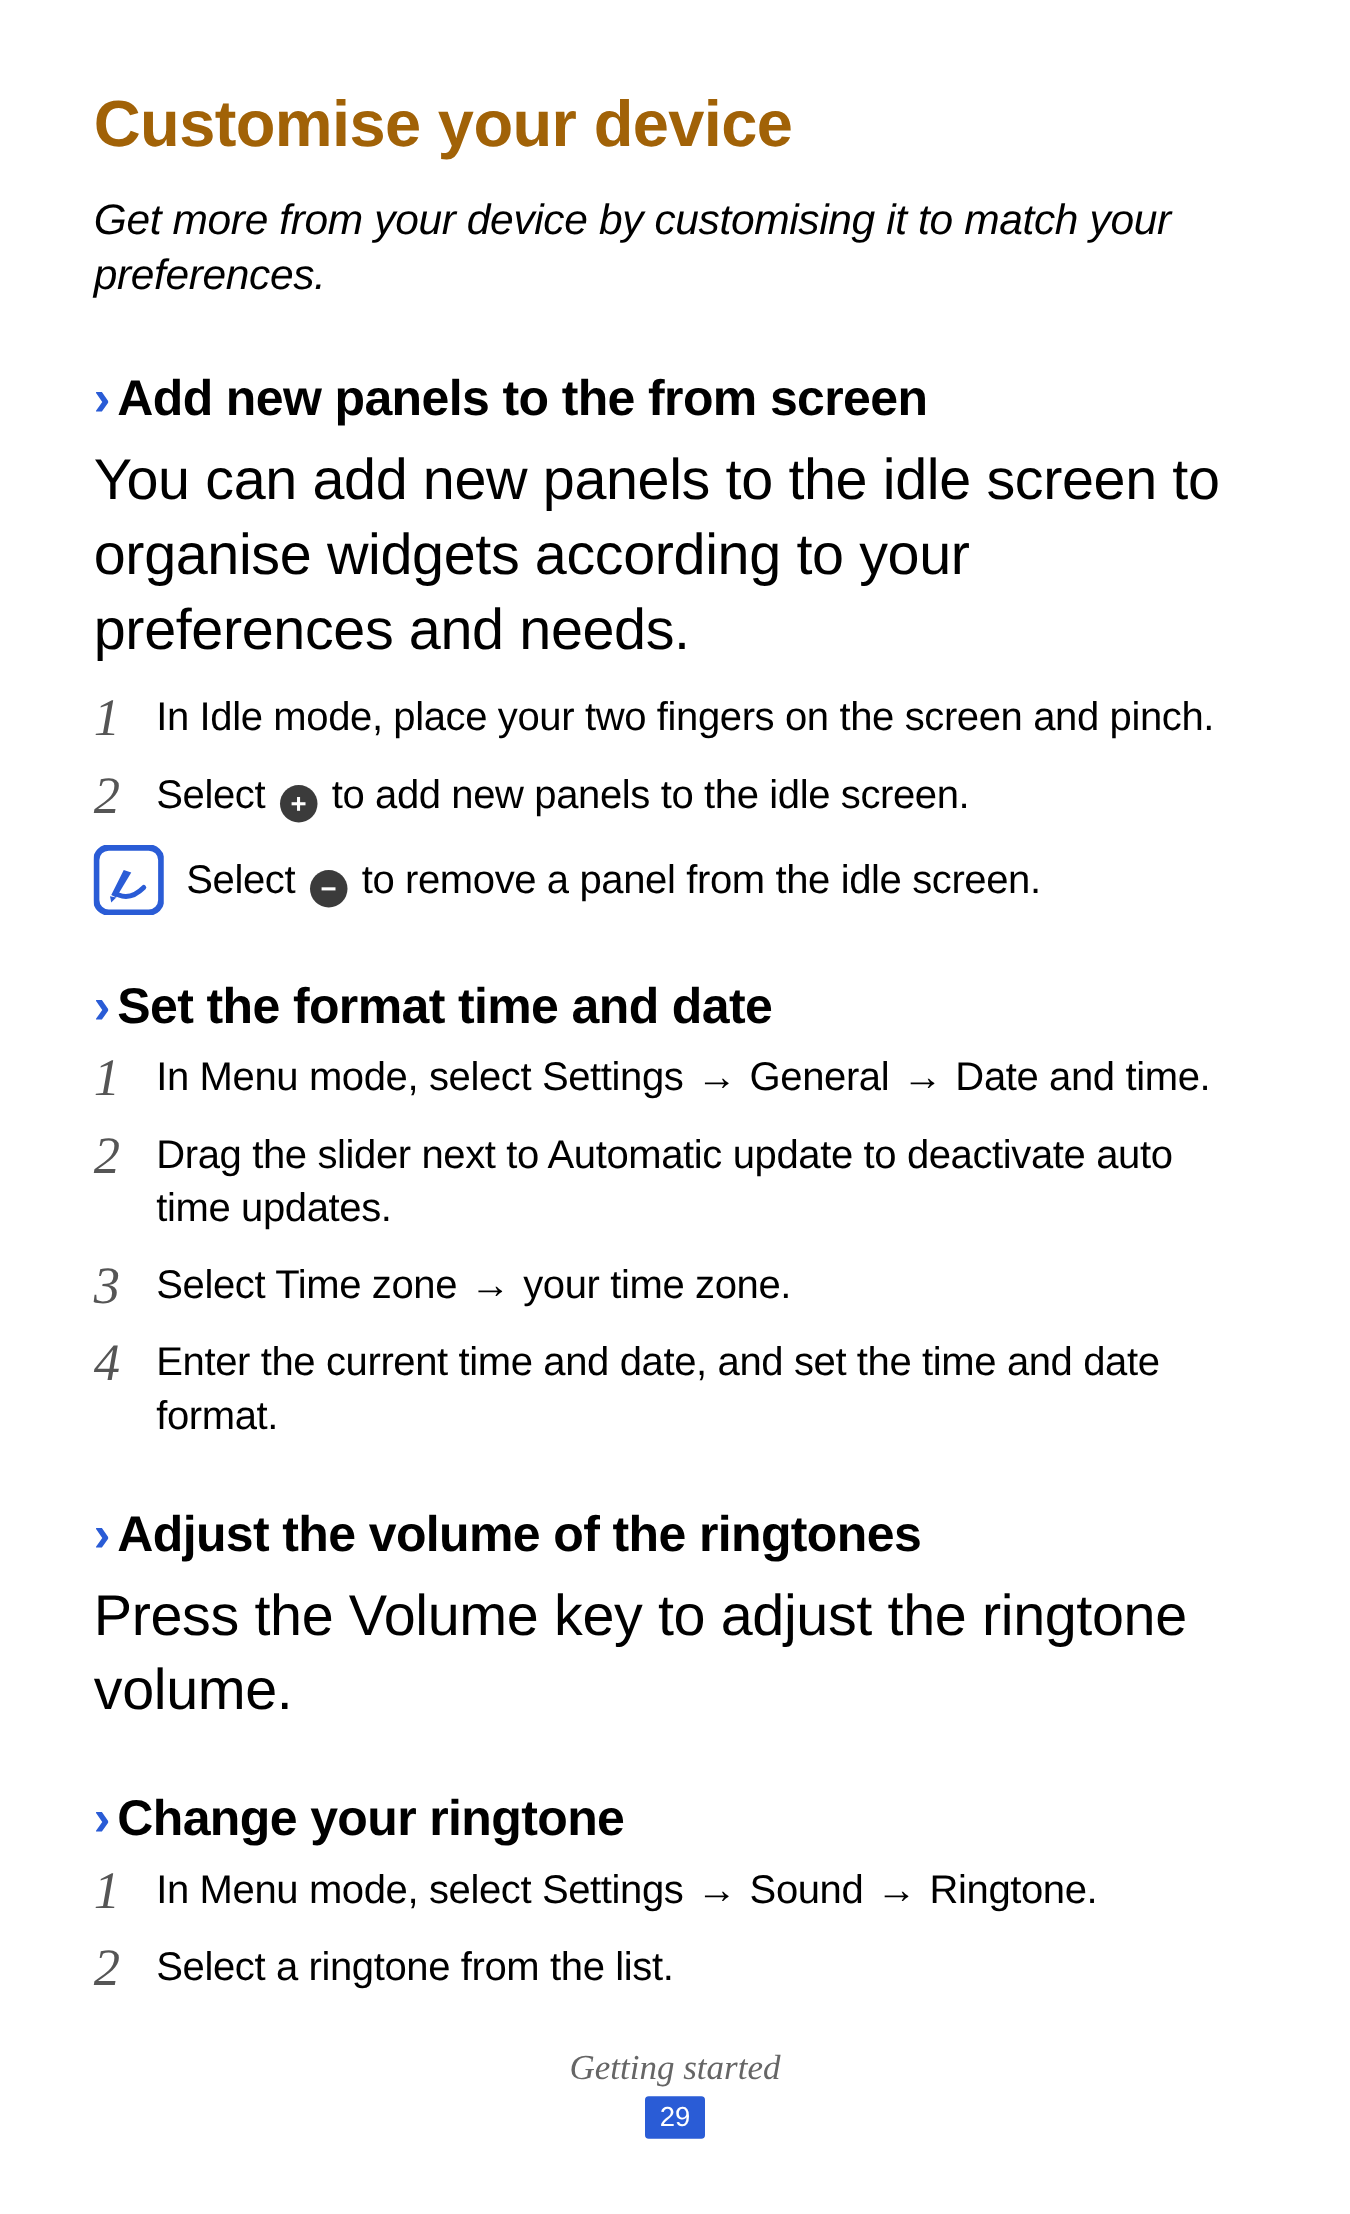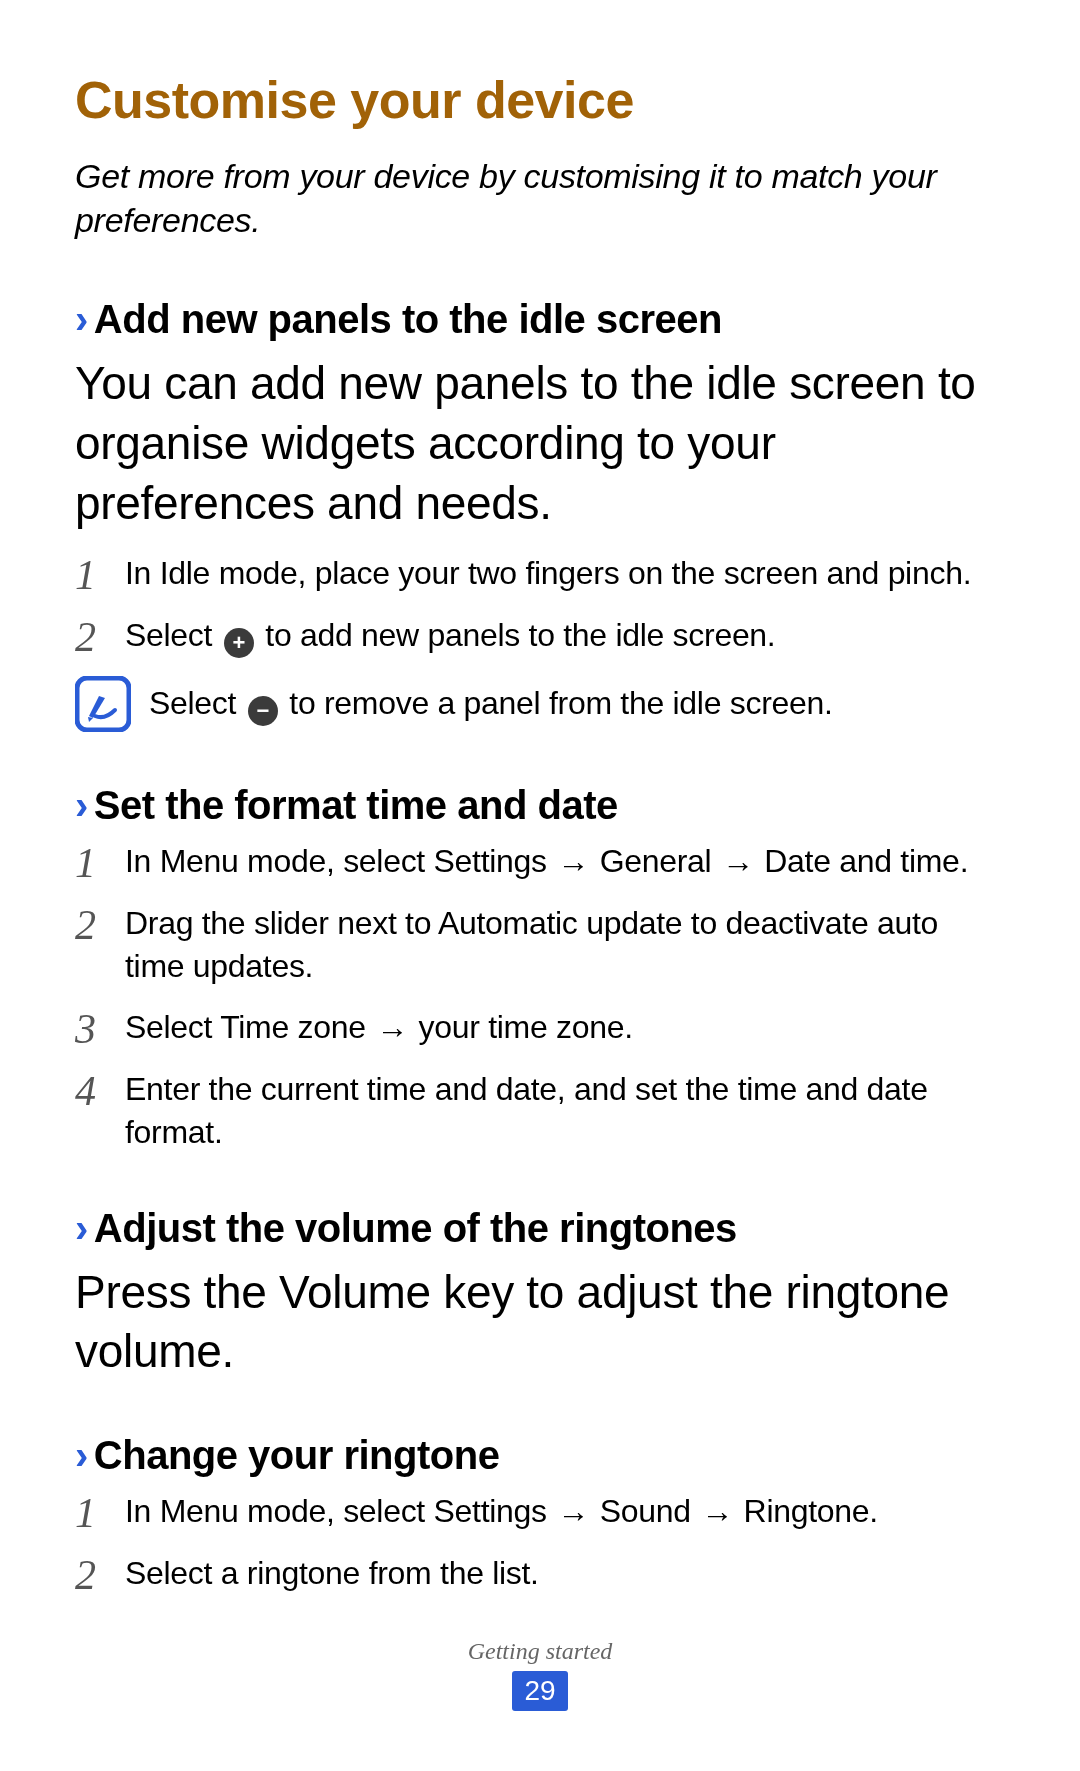--- a/index.html
+++ b/index.html
@@ -107,44 +107,44 @@
     position: absolute;
     bottom: 60px;
     left: 0;
     width: 100%;
     text-align: center;
   }
   .footer-label {
     font-style: italic;
     font-family: Georgia, "Times New Roman", serif;
     color: #666;
-    font-size: 24px;
+    font-size: 28px;
     margin-bottom: 6px;
   }
   .page-num {
     display: inline-block;
     background: #2a5cd6;
     color: #fff;
-    font-size: 28px;
+    font-size: 22px;
     padding: 4px 12px;
     border-radius: 3px;
     min-width: 40px;
   }
 </style>
 </head>
 <body>
 
 <div class="page">
 
   <h1 class="h1">Customise your device</h1>
   <p class="intro">Get more from your device by customising it to match your preferences.</p>
 
   <div class="section">
     <h2 class="h2">
-      <span class="chev">›</span><span>Add new panels to the idle screen</span>
+      <span class="chev">›</span><span>Add new panels to the from screen</span>
     </h2>
     <p class="desc">You can add new panels to the idle screen to organise widgets according to your preferences and needs.</p>
 
     <div class="step">
       <div class="step-num">1</div>
       <div class="step-body">In Idle mode, place your two fingers on the screen and pinch.</div>
     </div>
 
     <div class="step">
       <div class="step-num">2</div>

